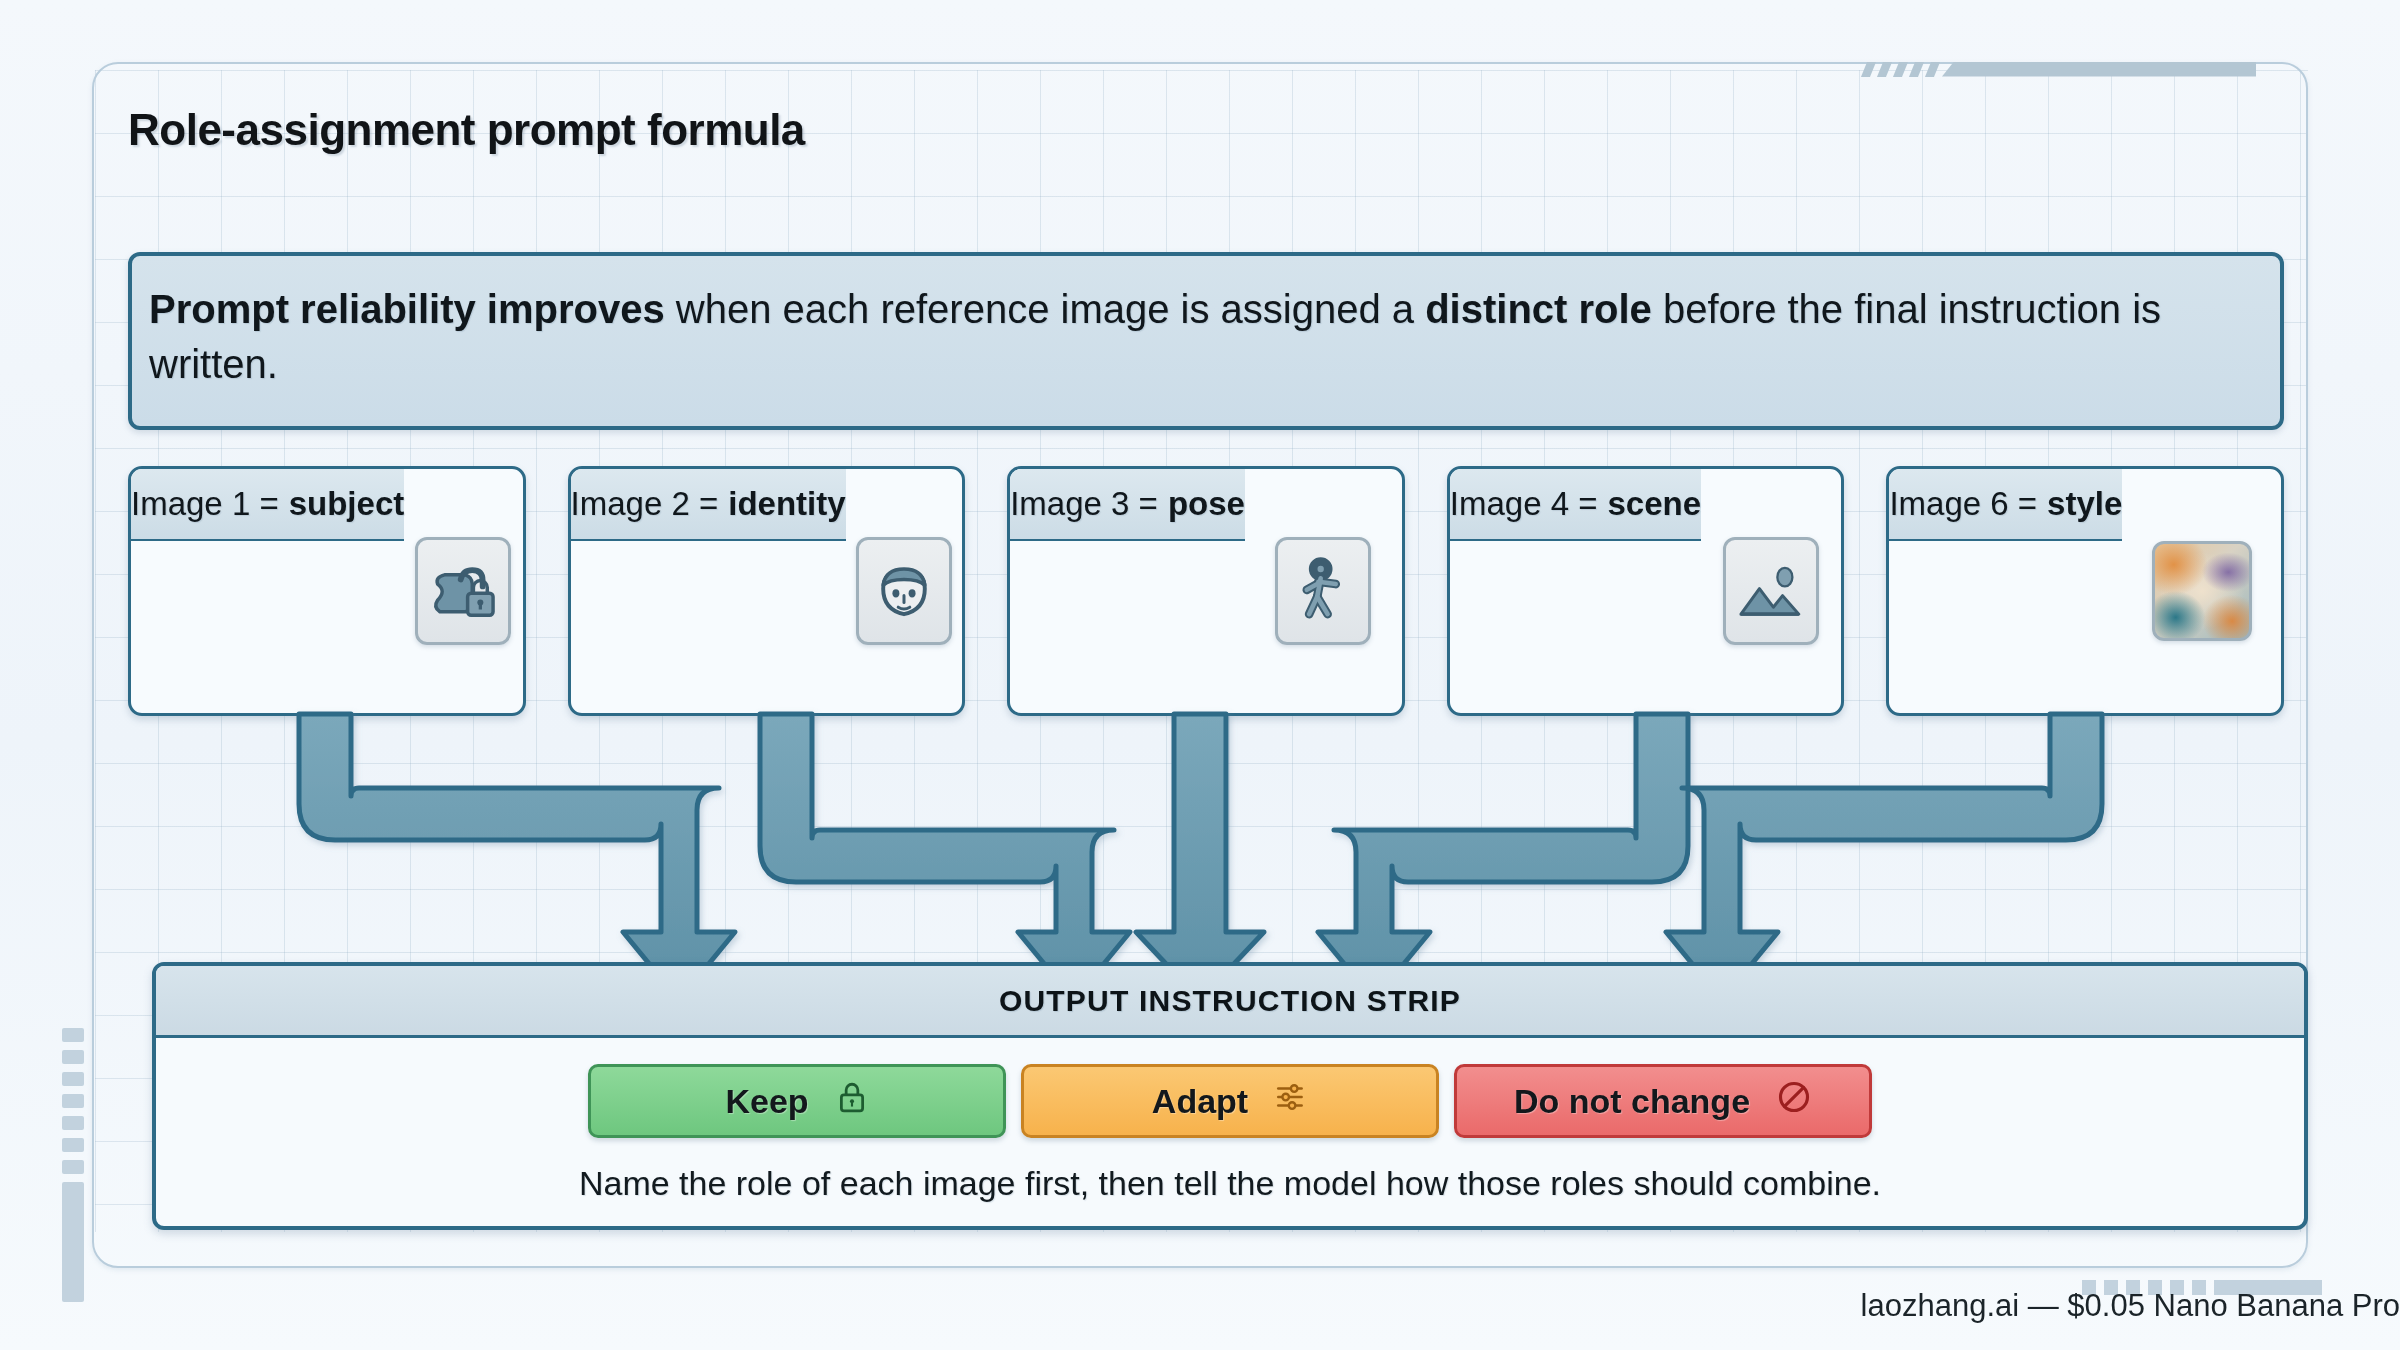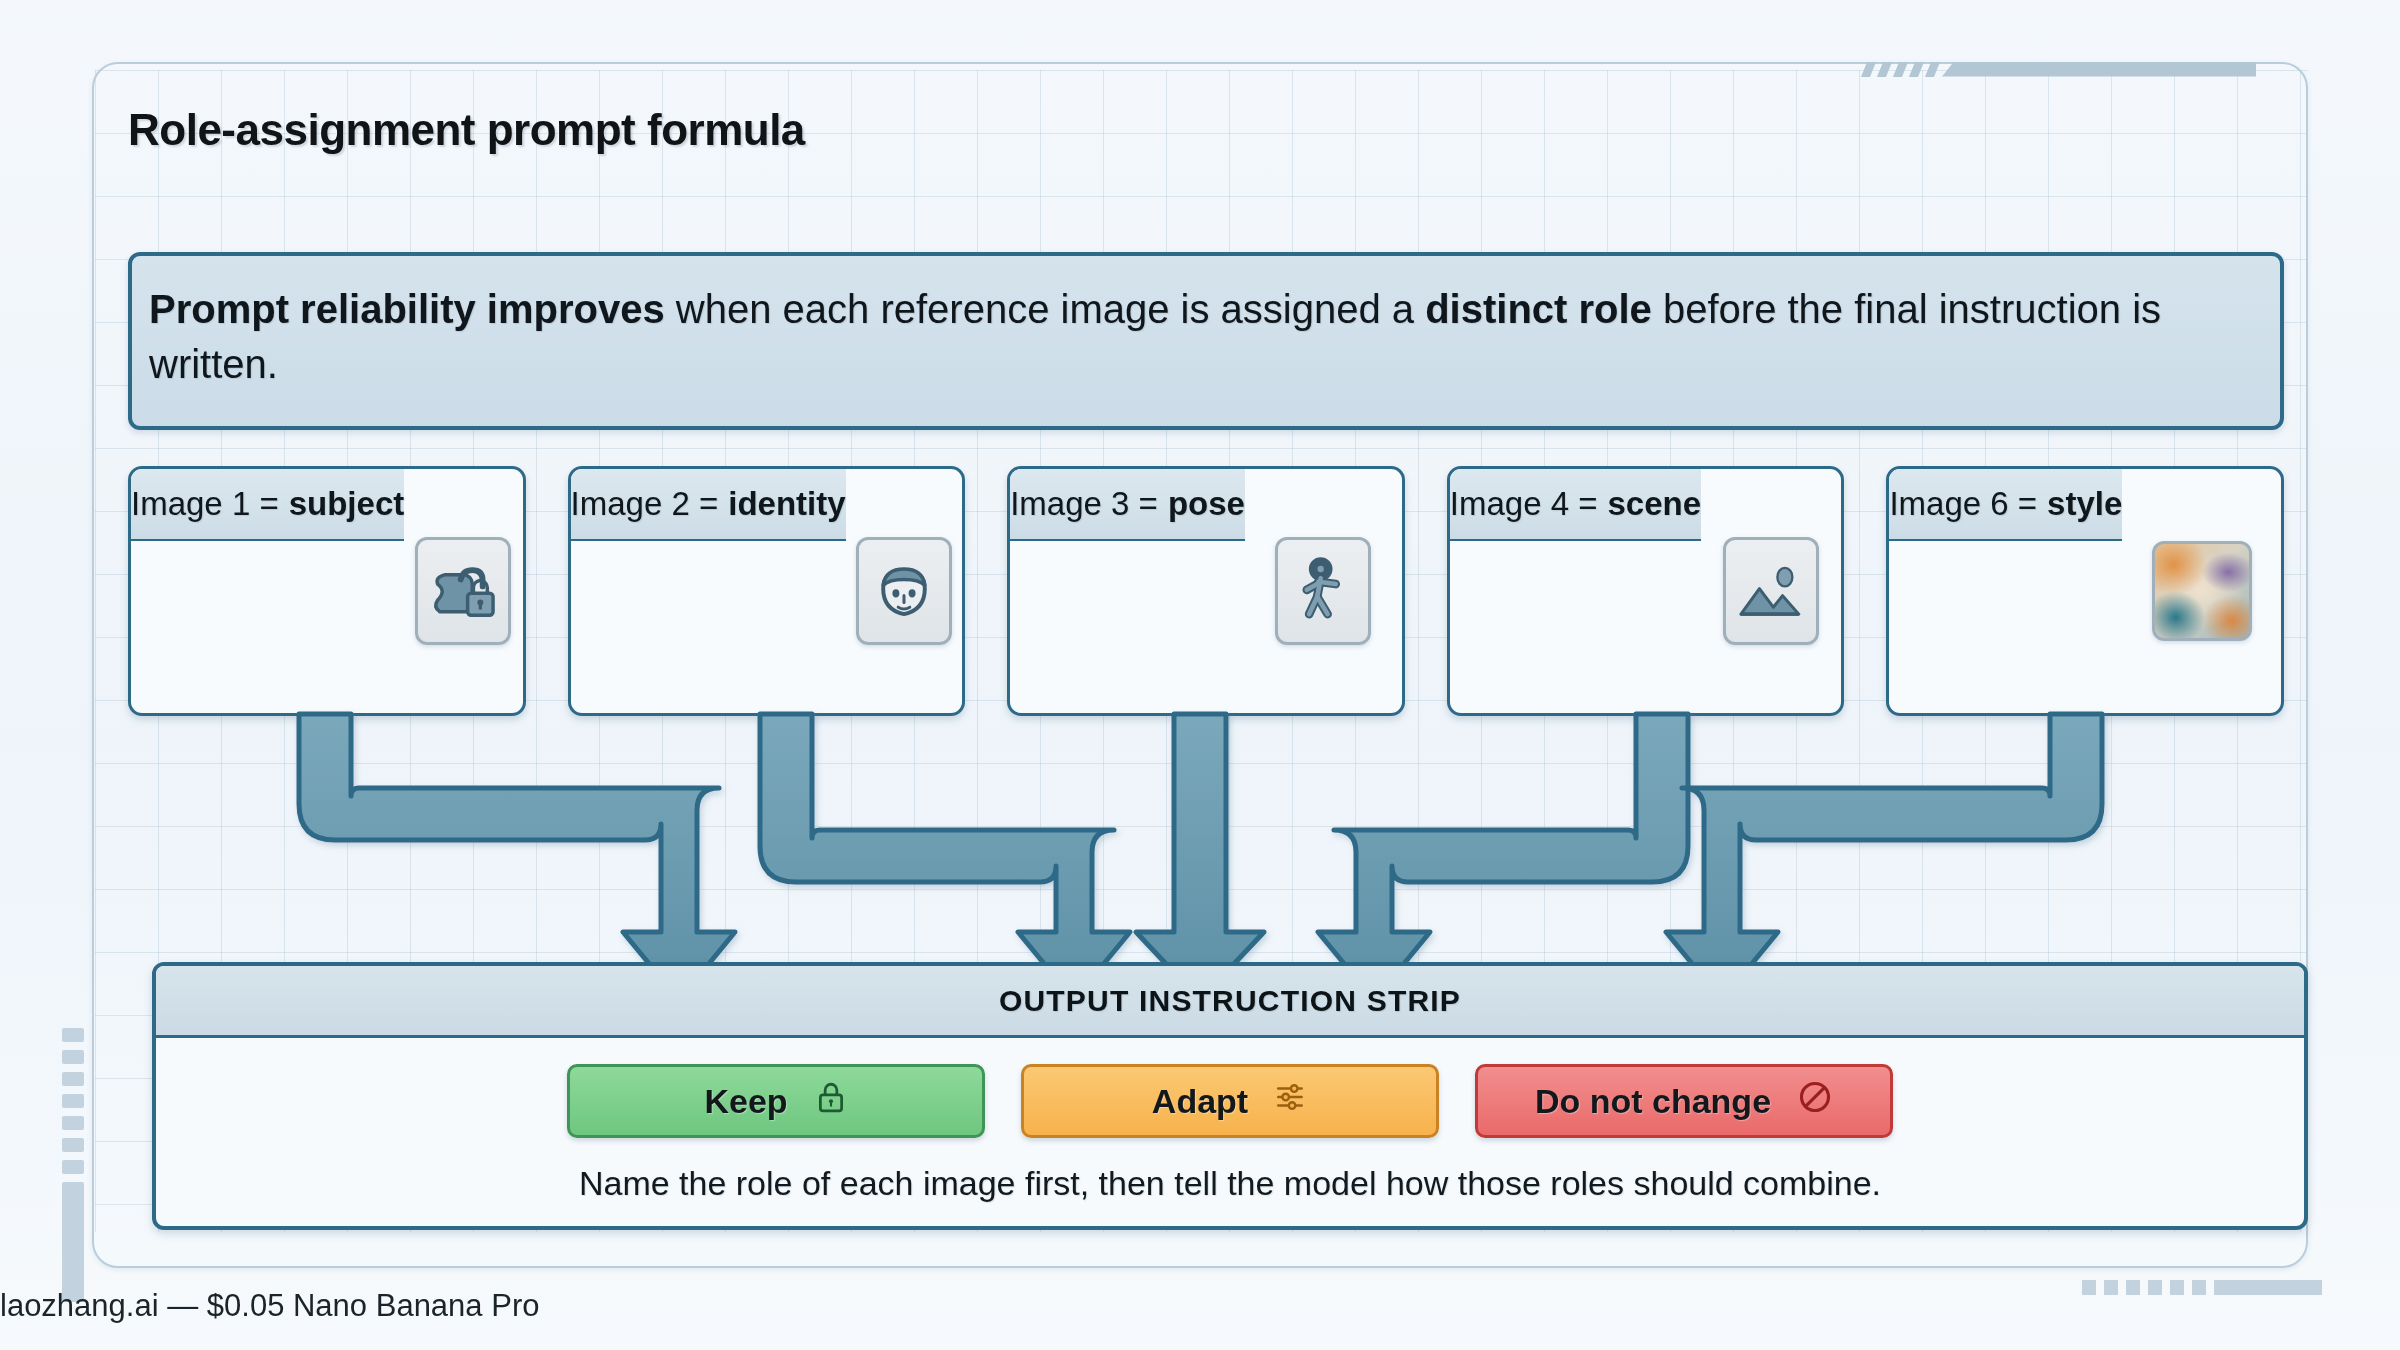--- a/index.html
+++ b/index.html
@@ -236,21 +236,21 @@
     justify-content: center;
     font-size: 30px;
     font-weight: 700;
     letter-spacing: 1.2px;
     color: #0d1418;
     text-shadow: 1px 1px 1px rgba(120,145,165,.3);
   }
   #pills {
     display: flex;
     justify-content: center;
-    gap: 36px;
+    gap: 15px;
     margin-top: 26px;
   }
   .pill {
     height: 74px;
     border-radius: 10px;
     display: flex;
     align-items: center;
     justify-content: center;
     gap: 26px;
     padding: 0 34px;
@@ -281,21 +281,21 @@
     font-size: 34px;
     color: #121a1f;
     text-shadow: 1px 1px 1px rgba(130,155,175,.25);
   }
 
   
   #footer {
     position: absolute;
     left: 0; right: 0;
     top: 1288px;
-    text-align: left;
+    text-align: right;
     font-size: 31px;
     color: #1b2429;
   }
 </style>
 </head>
 <body>
 
 <div id="page">
 
   <div id="grid"></div>

